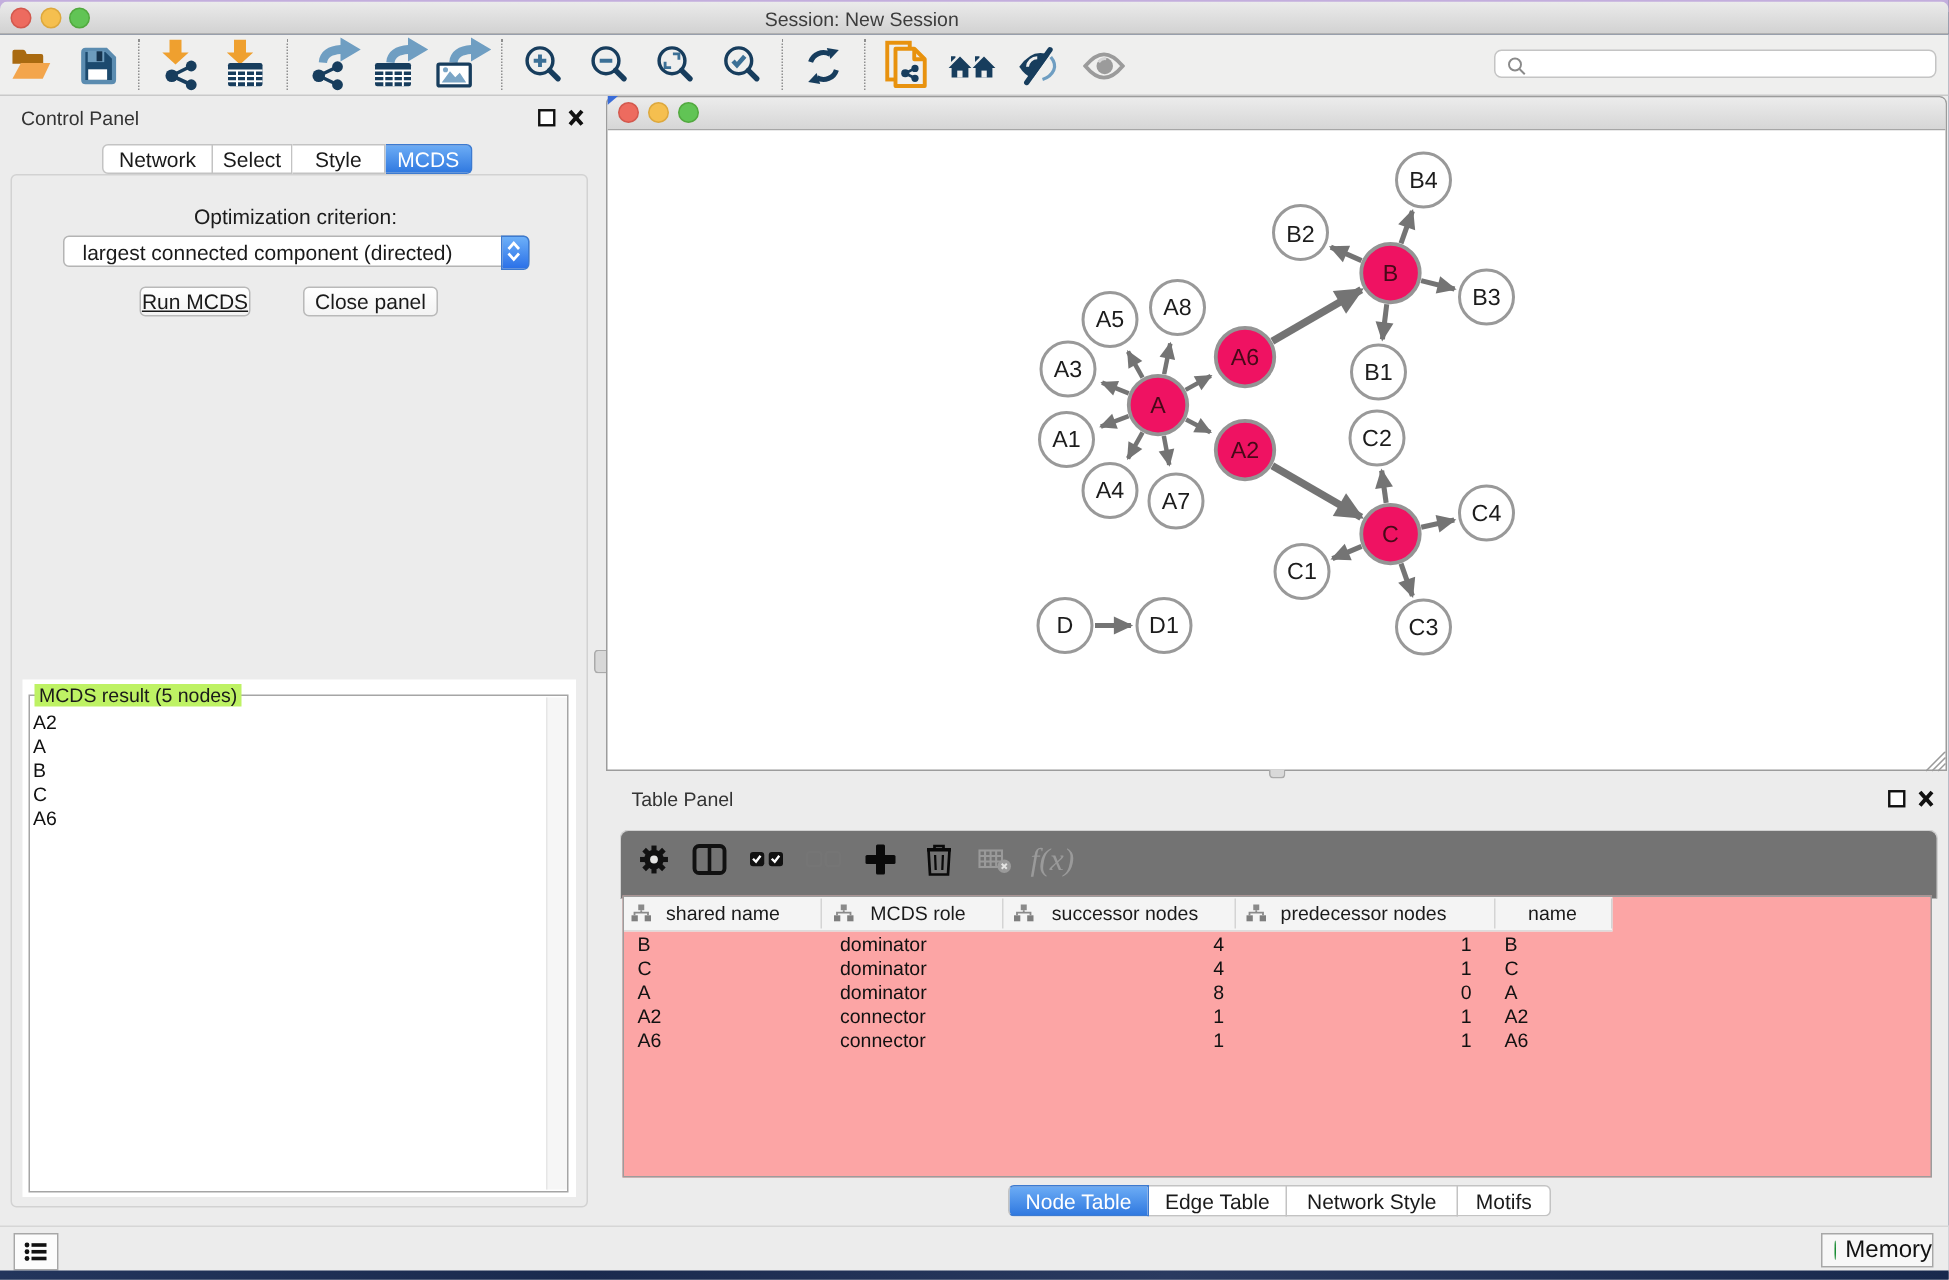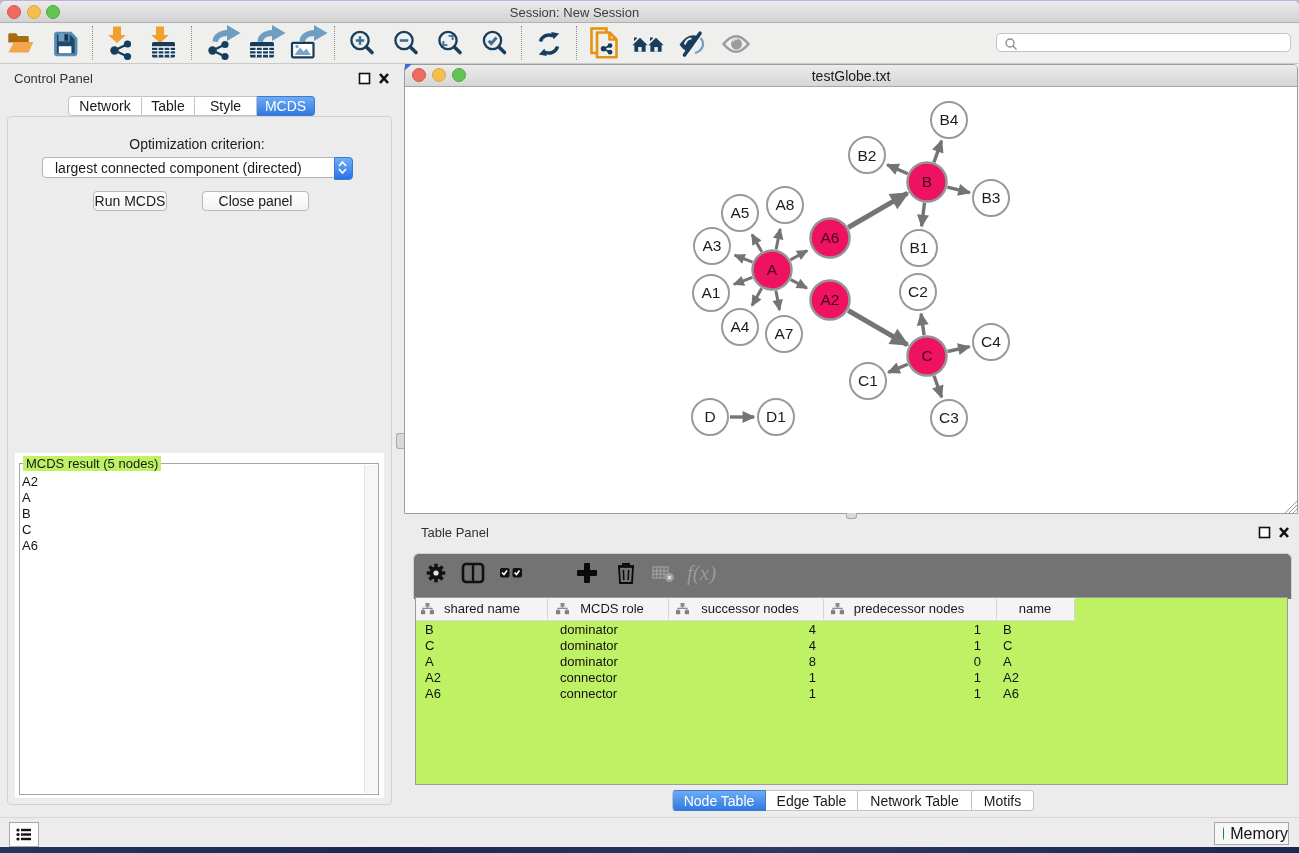--- a/index.html
+++ b/index.html
@@ -52,21 +52,21 @@
   #netwin{left:404px;top:64px;width:894px;height:450px;background:#fff;
     border:1px solid #9c9c9c;border-radius:5px 5px 0 0;box-sizing:border-box;}
   #net-titlebar{left:0;top:0;width:892px;height:21px;
     background:linear-gradient(#ececec,#d6d6d6);border-bottom:1px solid #a6a6a6;
     border-radius:4px 4px 0 0;position:absolute;}
   #net-title{width:100%;text-align:center;font-size:14px;color:#1a1a1a;top:3px;position:absolute;}
   
   #tp-title{left:421px;top:525px;font-size:13px;color:#333;}
   #tp-toolbar{left:413px;top:553px;width:877px;height:45px;background:#737373;
     border:1px solid #d0d0d0;border-bottom:none;border-radius:6px 6px 0 0;}
-  #tp-table{left:415px;top:597px;width:871px;height:186px;background:#bef264;
+  #tp-table{left:415px;top:597px;width:871px;height:186px;background:#fca5a5;
     border:1px solid #9c9c9c;}
   
   #statusbar{left:0;top:817px;width:1299px;height:30px;background:#ececec;
     border-top:1px solid #d6d6d6;}
   #listbtn{left:9px;top:822px;width:28px;height:23px;background:#fcfcfc;
     border:1px solid #a7a7a7;}
   #membtn{left:1214px;top:822px;width:75px;height:23px;background:#f7f7f7;
     border:1px solid #a7a7a7;font-size:16px;color:#111;
     display:flex;align-items:center;box-sizing:border-box;}
   #footer{left:0;top:847px;width:1299px;height:6px;
@@ -221,47 +221,46 @@
 </div>
 
 <div class="abs" id="cp-title">Control Panel</div>
 <svg class="abs" style="left:358px;top:72px" width="32" height="13" viewBox="0 0 32 13">
   <rect x="1.5" y="1.5" width="10" height="10" fill="#fff" stroke="#111" stroke-width="1.6"></rect>
   <path d="M22 2 L26 6.5 L30 2 M22 11 L26 6.5 L30 11" stroke="#111" stroke-width="2.6" fill="none"></path>
 </svg>
 <div class="abs" id="cp-card"></div>
 <div class="seg" style="left:68px;top:96px;height:20px;">
   <div style="width:72px">Network</div>
-  <div style="width:52px">Table</div>
+  <div style="width:52px">Select</div>
   <div style="width:61px">Style</div>
   <div class="sel" style="width:57px">MCDS</div>
 </div>
 <div class="abs" id="opt-label">Optimization criterion:</div>
 <div class="abs" id="dropdown">largest connected component (directed)
   <div id="dd-btn">
     <svg width="15" height="19" viewBox="0 0 15 19">
       <path d="M4 8 L7.5 4 L11 8" stroke="#fff" stroke-width="1.8" fill="none"></path>
       <path d="M4 11 L7.5 15 L11 11" stroke="#fff" stroke-width="1.8" fill="none"></path>
     </svg>
   </div>
 </div>
-<div class="btn" style="left:93px;top:191px;width:74px;">Run MCDS</div>
-<div class="btn" style="left:202px;top:191px;width:107px;">Close panel</div>
+<div class="btn" style="left:93px;top:191px;width:74px;text-decoration:underline;">Run MCDS</div>
+<div class="btn" style="left:202px;top:191px;width:90px;">Close panel</div>
 <div class="abs" id="mcds-white"></div>
 <div class="abs" id="mcds-border"></div>
 <div class="abs" id="mcds-title">MCDS result (5 nodes)</div>
 <div class="abs" id="mcds-list">A2<br>A<br>B<br>C<br>A6</div>
 <div class="abs" id="mcds-scroll"></div>
 
 <div class="abs" id="netwin">
   <div id="net-titlebar">
     <div class="tl" style="left:7px;top:3px;background:#ed6b5f;border:1px solid #d3594e;"></div>
     <div class="tl" style="left:27px;top:3px;background:#f5bf4f;border:1px solid #dda83d;"></div>
     <div class="tl" style="left:47px;top:3px;background:#61c455;border:1px solid #52a93f;"></div>
-    <div id="net-title">testGlobe.txt</div>
   </div>
   <svg id="graph" width="892" height="426" style="position:absolute;left:0;top:22px" viewBox="0 0 892 426">
 <defs>
         <marker id="ah" viewBox="0 0 10 10" refX="8.5" refY="5" markerWidth="4.2" markerHeight="4.2" orient="auto-start-reverse">
           <path d="M0.5 0.8 L9.5 5 L0.5 9.2 z" fill="#747474"></path>
         </marker>
       </defs>
 <line x1="347.5" y1="175.2" x2="329.7" y2="168.1" stroke="#747474" stroke-width="3" marker-end="url(#ah)"></line>
 <line x1="356.7" y1="164.7" x2="347.0" y2="147.4" stroke="#747474" stroke-width="3" marker-end="url(#ah)"></line>
 <line x1="371.1" y1="162.4" x2="375.2" y2="142.0" stroke="#747474" stroke-width="3" marker-end="url(#ah)"></line>
@@ -456,21 +455,21 @@
       <text x="400" y="100" text-anchor="end">1</text>
         <text x="565" y="100" text-anchor="end">1</text>
       <text x="587" y="100">A6</text>
     </g>
   </svg>
 </div>
 
 <div class="seg" style="left:672px;top:790px;height:21px;font-size:14px;">
   <div class="sel" style="width:92px">Node Table</div>
   <div style="width:91px">Edge Table</div>
-  <div style="width:113px">Network Table</div>
+  <div style="width:113px">Network Style</div>
   <div style="width:61px">Motifs</div>
 </div>
 
 <div class="abs" id="statusbar"></div>
 <div class="abs" id="listbtn">
   <svg width="28" height="23" viewBox="0 0 28 23">
     <circle cx="8" cy="7" r="1.6" fill="#111"></circle>
     <circle cx="8" cy="11.5" r="1.6" fill="#111"></circle>
     <circle cx="8" cy="16" r="1.6" fill="#111"></circle>
     <rect x="11" y="5.8" width="10" height="2.4" fill="#111"></rect>

